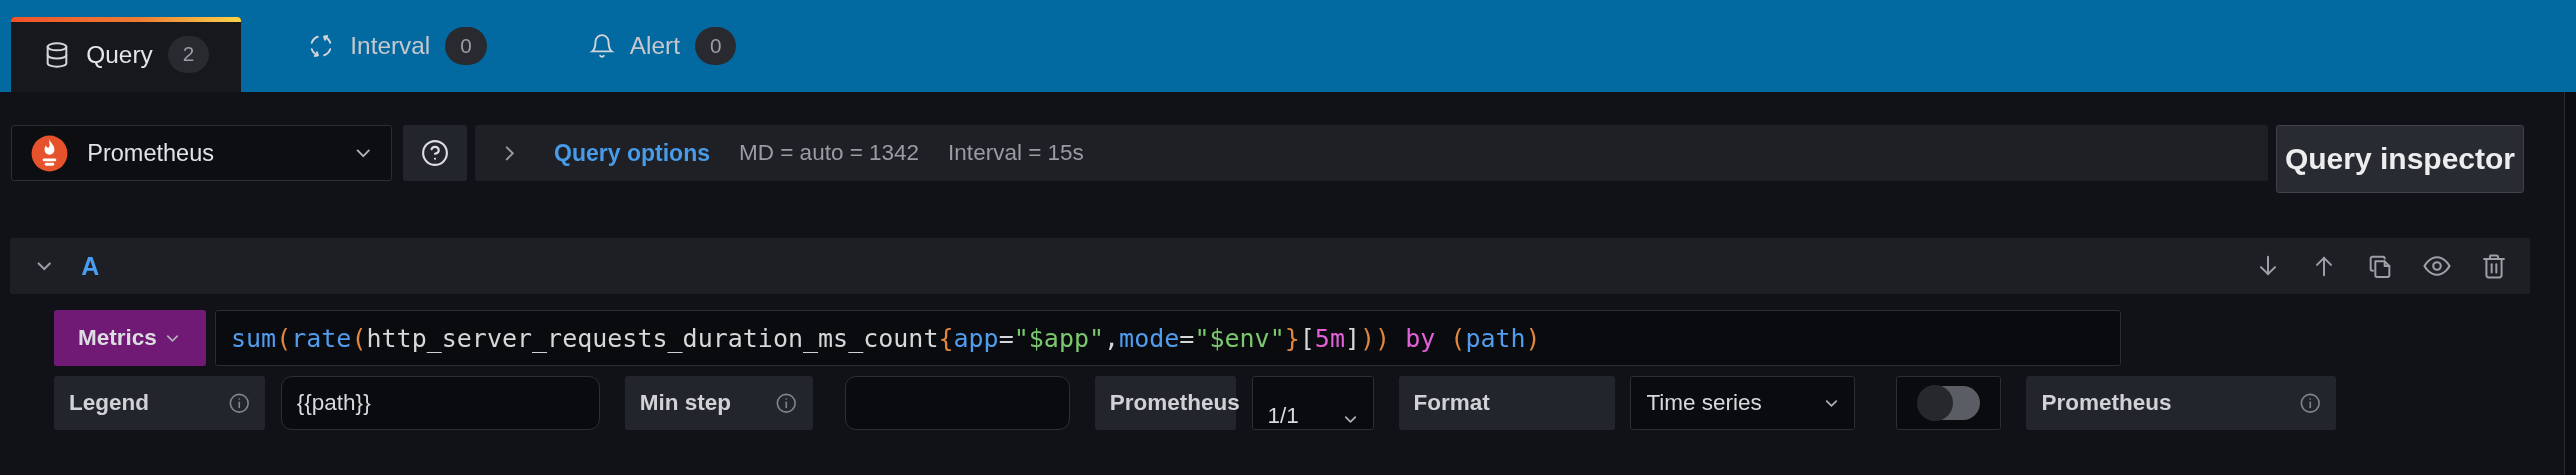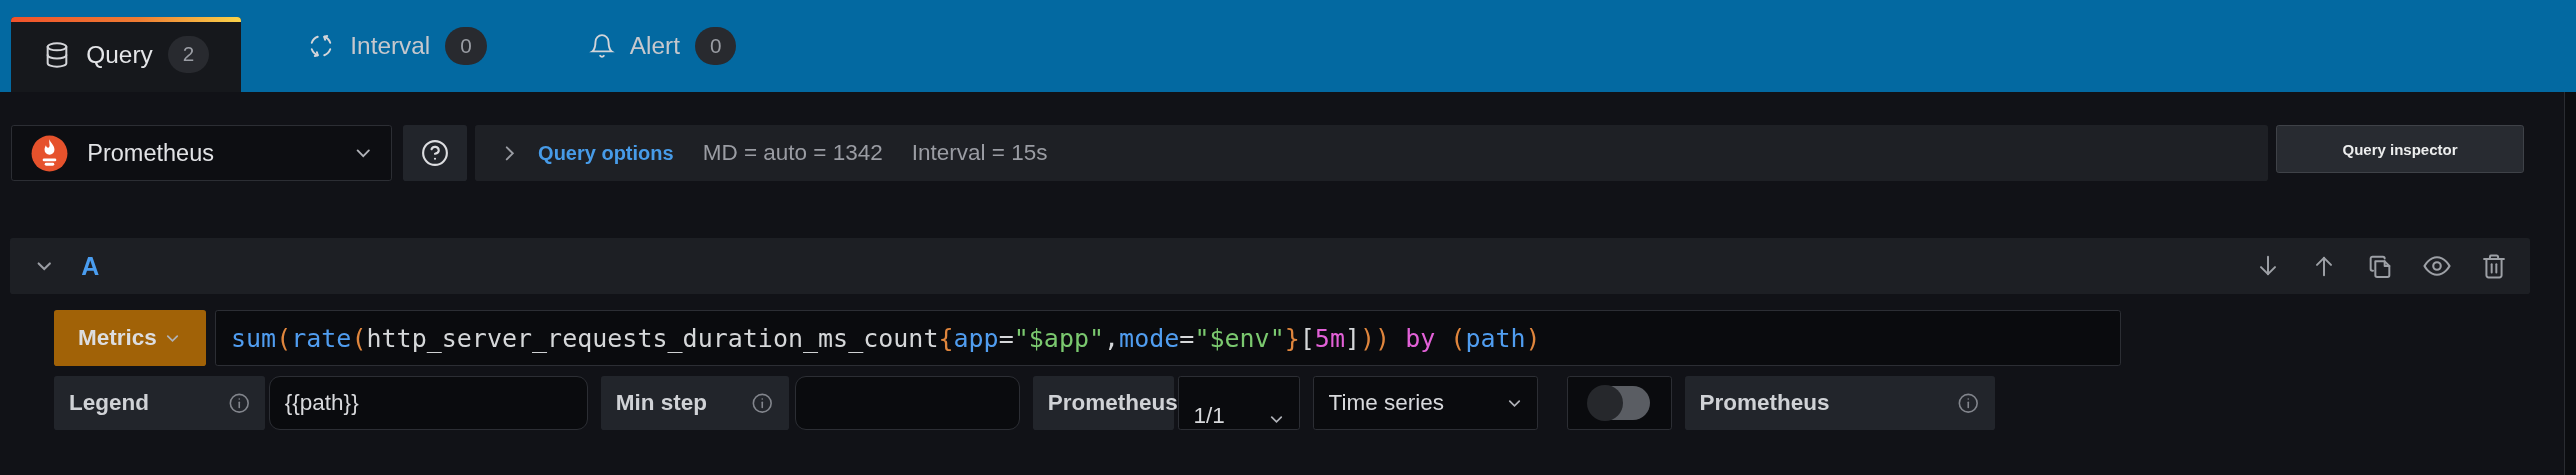--- a/index.html
+++ b/index.html
@@ -27,49 +27,49 @@
   .ds-picker{position:absolute;left:11.3px;top:125px;width:381px;height:56px;box-sizing:border-box;
              background:#0d0e12;border:0.9px solid #2c2e34;border-radius:2.8px;
              display:flex;align-items:center;padding:0 17px;cursor:pointer;}
   .ds-name{font-size:23.5px;color:#e2e3e6;margin-left:17px;flex:1;}
   .help-btn{position:absolute;left:403px;top:125px;width:64px;height:56px;box-sizing:border-box;
             background:#22252b;border-radius:2.8px;display:flex;align-items:center;justify-content:center;
             color:#dcdde0;cursor:pointer;}
   .qo-bar{position:absolute;left:475px;top:125px;width:1793px;height:56px;box-sizing:border-box;
           background:#1e2025;border-radius:2.8px;display:flex;align-items:center;padding:0 24.4px;cursor:pointer;}
   .qo-chevron{color:#9a9ca3;}
-  .qo-label{color:#479be8;font-size:20px;font-weight:600;margin-left:18px;}
+  .qo-label{color:#479be8;font-size:23px;font-weight:600;margin-left:34px;}
   .qo-meta{color:#9a9ca3;font-size:22.5px;margin-left:29px;}
-  .inspector-btn{position:absolute;left:2276px;top:125px;width:248px;height:48px;box-sizing:border-box;
+  .inspector-btn{position:absolute;left:2276px;top:125px;width:248px;height:68px;box-sizing:border-box;
           background:#282b31;border:0.9px solid #3f4248;border-radius:2.8px;
           display:flex;align-items:center;justify-content:center;
-          color:#eceded;font-size:15px;font-weight:600;cursor:pointer;}
+          color:#eceded;font-size:30px;font-weight:600;cursor:pointer;}
 
   
   .rowa-header{position:absolute;left:10.3px;top:238px;width:2520px;height:56px;box-sizing:border-box;
           background:#1d1f24;border-radius:2.8px;display:flex;align-items:center;padding:0 22.5px;}
   .rowa-ref{color:#4a9df0;font-size:25px;font-weight:700;margin-left:26px;}
   .rowa-actions{margin-left:auto;display:flex;align-items:center;gap:28px;color:#9da0a6;}
   .iconbtn{cursor:pointer;display:flex;align-items:center;justify-content:center;}
 
   .metrics-btn{position:absolute;left:54px;top:310px;width:152px;height:56px;box-sizing:border-box;
-          background:#a16207;border-radius:2.8px;display:flex;align-items:center;justify-content:center;
+          background:#701a75;border-radius:2.8px;display:flex;align-items:center;justify-content:center;
           gap:6px;font-size:22.5px;font-weight:600;color:#dcdde0;cursor:pointer;}
   .code-input{position:absolute;left:215px;top:310px;width:1906px;height:56px;box-sizing:border-box;
           background:#0a0b0e;border:0.9px solid #2c2e34;border-radius:2.8px;
           display:flex;align-items:center;padding:0 15px;
           font-family:"DejaVu Sans Mono","Liberation Mono",monospace;font-size:25px;white-space:pre;cursor:text;}
   .tk-fn,.tk-label{color:#509df0;}
   .tk-paren{color:#e0863d;}
   .tk-metric,.tk-op{color:#d5d7d9;}
   .tk-string{color:#7bc96f;}
   .tk-number,.tk-keyword{color:#e361d8;}
 
   
-  .opts{position:absolute;left:54px;top:376px;height:54px;display:flex;align-items:stretch;}
+  .opts{position:absolute;left:54px;top:376px;height:54px;display:flex;align-items:stretch;gap:12px;}
   .lblbox{box-sizing:border-box;background:#22252b;border-radius:2.8px;display:flex;align-items:center;
           justify-content:space-between;padding:0 15px;font-size:22.5px;font-weight:600;color:#d0d2d6;}
   .infoicon{color:#82858c;}
   .text-input{box-sizing:border-box;background:#0a0b0e;border:0.9px solid #2c2e34;border-radius:11px;
           color:#d8d9dc;font-size:22.5px;padding:0 15px;height:54px;outline:none;
           font-family:"Liberation Sans","DejaVu Sans",sans-serif;}
   .selectbox{box-sizing:border-box;background:#0a0b0e;border:0.9px solid #2c2e34;border-radius:2.8px;
           display:flex;align-items:center;justify-content:space-between;
           padding:0 13px 0 15px;font-size:22.5px;color:#d8d9dc;cursor:pointer;}
   .selchev{color:#b0b2b8;}
@@ -228,41 +228,44 @@
       <span>Legend</span>
       <span class="infoicon">
         <svg width="22.5" height="22.5" viewBox="0 0 24 24" fill="none" stroke="currentColor" stroke-width="1.7" stroke-linecap="round">
             <circle cx="12" cy="12" r="9.5"></circle>
             <line x1="12" y1="11" x2="12" y2="16.5"></line>
             <line x1="12" y1="7.5" x2="12.01" y2="7.5"></line>
           </svg>
       </span>
     </div>
     <input class="text-input" style="width: 319px; margin-right: 13px;" value="{{path}}">
-    <div class="lblbox" style="width:188px;margin-right:6px;">
+    <div class="lblbox" style="width:188px;margin-right:20px;">
       <span>Min step</span>
       <span class="infoicon">
         <svg width="22.5" height="22.5" viewBox="0 0 24 24" fill="none" stroke="currentColor" stroke-width="1.7" stroke-linecap="round">
             <circle cx="12" cy="12" r="9.5"></circle>
             <line x1="12" y1="11" x2="12" y2="16.5"></line>
             <line x1="12" y1="7.5" x2="12.01" y2="7.5"></line>
           </svg>
       </span>
     </div>
     <input class="text-input" style="width: 225px; margin-right: 13px;" value="">
     <div class="lblbox" style="width:141px;margin-right:3.8px;">
       <span>Prometheus</span>
     </div>
     <div class="selectbox" style="width:122px;margin-right:13px;align-items:flex-end;">
       <span>1/1</span>
       <span class="selchev">
         <svg width="19" height="19" viewBox="0 0 24 24" fill="none" stroke="currentColor" stroke-width="2.2" stroke-linecap="round">
             <polyline points="6 9 12 15 18 9"></polyline>
           </svg>
       </span>
+    </div>
+    <div class="lblbox" style="width:216px;margin-right:3.8px;">
+      <span>Format</span>
     </div>
     <div class="selectbox" style="width:225px;margin-right:29px;">
       <span>Time series</span>
       <span class="selchev">
         <svg width="19" height="19" viewBox="0 0 24 24" fill="none" stroke="currentColor" stroke-width="2.2" stroke-linecap="round">
             <polyline points="6 9 12 15 18 9"></polyline>
           </svg>
       </span>
     </div>
     <div class="switch-box" style="width:105px;margin-right:13px;">

